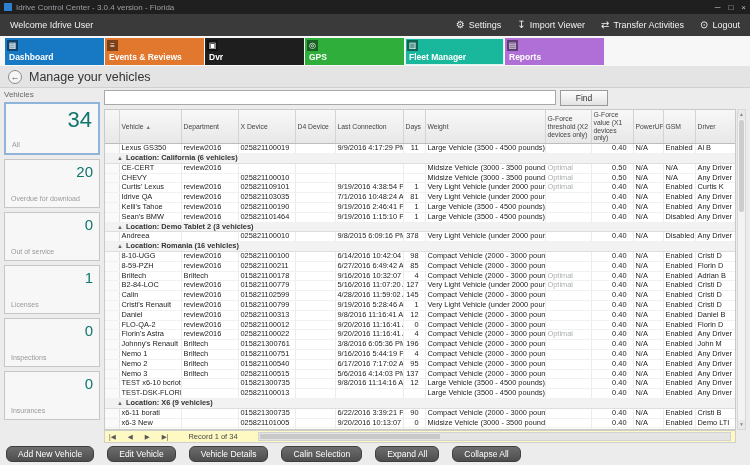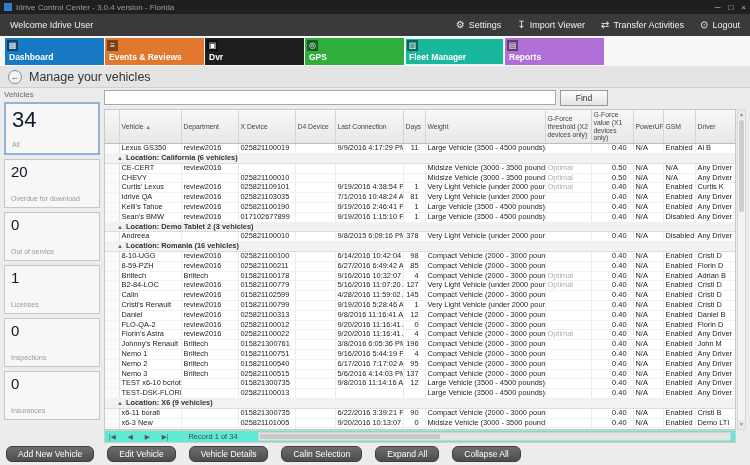--- a/index.html
+++ b/index.html
@@ -25,21 +25,21 @@
 
   .pagehead{position:absolute;left:0;top:66px;right:0;height:22px;background:#e4e4e4;display:flex;align-items:center;gap:7px;padding:0 8px;border-bottom:1px solid #d0d0d0;}
   .backbtn{width:14px;height:14px;border-radius:50%;border:1px solid #8a8a8a;color:#555;font-size:9px;line-height:12px;text-align:center;background:#f5f5f5;cursor:pointer;flex:none;}
   .pagetitle{font-size:12.5px;color:#333;}
 
   .sidebar{position:absolute;left:4px;top:90px;width:96px;bottom:22px;}
   .sidebar-title{font-size:8px;color:#666;margin-bottom:3px;}
   .card{background:#f7f7f7;border:1px solid #c6c6c6;margin-bottom:4px;padding:3px 6px;height:49px;cursor:pointer;display:flex;flex-direction:column;justify-content:space-between;}
   .card.big{height:53px;}
   .card.sel{border:2px solid #8fb3d9;}
-  .card .cv{display:block;text-align:left;font-size:15px;color:#0f172a;}
+  .card .cv{display:block;text-align:right;font-size:15px;color:#0f766e;}
   .card.big .cv{font-size:22px;}
   .card .cl{display:block;font-size:7px;color:#999;line-height:1.25;}
 
   .main{position:absolute;left:104px;top:90px;right:4px;bottom:22px;}
   .searchrow{display:flex;gap:4px;height:16px;}
   .search-input{width:452px;height:15px;border:1px solid #a8a8a8;background:#fff;font-size:9px;padding:0 3px;font-family:inherit;}
   .find-btn{height:16px;width:48px;font-size:8.5px;background:linear-gradient(#fdfdfd,#e3e3e3);border:1px solid #9a9a9a;cursor:pointer;font-family:inherit;color:#333;}
 
   .tablewrap{position:absolute;left:0;top:19px;right:10px;bottom:13px;overflow:hidden;border:1px solid #c9c9c9;background:#fff;}
   table{border-collapse:collapse;table-layout:fixed;width:632px;}
@@ -50,21 +50,21 @@
   td.ind{background:#fafafa;border-right:1px solid #e0e0e0;}
   td.num{text-align:right;padding-right:6px;}
   td.optimal{color:#a9b0a9;}
   .sort{font-size:5.5px;color:#777;margin-left:2px;}
 
   .vscroll{position:absolute;right:0;top:19px;width:9px;bottom:13px;background:#f3f3f3;border:1px solid #d8d8d8;}
   .vs-up,.vs-down{position:absolute;left:0;right:0;height:9px;font-size:5px;text-align:center;color:#888;line-height:9px;background:#e9e9e9;cursor:pointer;}
   .vs-down{bottom:0;}
   .vs-thumb{position:absolute;left:1px;right:1px;top:10px;height:92px;background:#cdcdcd;border-radius:2px;cursor:pointer;}
 
-  .recordbar{position:absolute;left:0;right:10px;bottom:0;height:13px;background:#5eead4;border:1px solid #cfcfcf;display:flex;align-items:center;font-size:7.5px;color:#444;gap:12px;padding:0 4px;}
+  .recordbar{position:absolute;left:0;right:10px;bottom:0;height:13px;background:#fef9c3;border:1px solid #cfcfcf;display:flex;align-items:center;font-size:7.5px;color:#444;gap:12px;padding:0 4px;}
   .nav{font-size:6.5px;color:#555;cursor:pointer;line-height:11px;}
   .rec-text{margin:0 8px;white-space:nowrap;}
   .hscroll{flex:1;height:9px;background:#e4e4e4;border:1px solid #d2d2d2;position:relative;}
   .hthumb{position:absolute;left:1px;top:1px;bottom:1px;width:180px;background:#c9c9c9;cursor:pointer;}
 
   .footer{position:absolute;left:6px;bottom:3px;height:16px;display:flex;gap:13px;}
   .fbtn{height:16px;padding:0 11px;background:linear-gradient(#6d6d6d,#4d4d4d);color:#fff;font-size:8.5px;border:1px solid #3e3e3e;border-radius:6px;cursor:pointer;font-family:inherit;white-space:nowrap;}
 </style>
 </head>
 <body>
@@ -295,21 +295,21 @@
             <td></td>
             <td class="num">0.40</td>
             <td>N/A</td>
             <td>Enabled</td>
             <td>Any Driver</td>
           </tr>
           <tr>
             <td class="ind"></td>
             <td>Sean's BMW</td>
             <td>review2016</td>
-            <td>017102677899</td>
+            <td>025821101464</td>
             <td></td>
             <td>9/19/2016 1:15:10 PM</td>
             <td class="num">1</td>
             <td>Large Vehicle (3500 - 4500 pounds)</td>
             <td></td>
             <td class="num">0.40</td>
             <td>N/A</td>
             <td>Disabled</td>
             <td>Any Driver</td>
           </tr>

